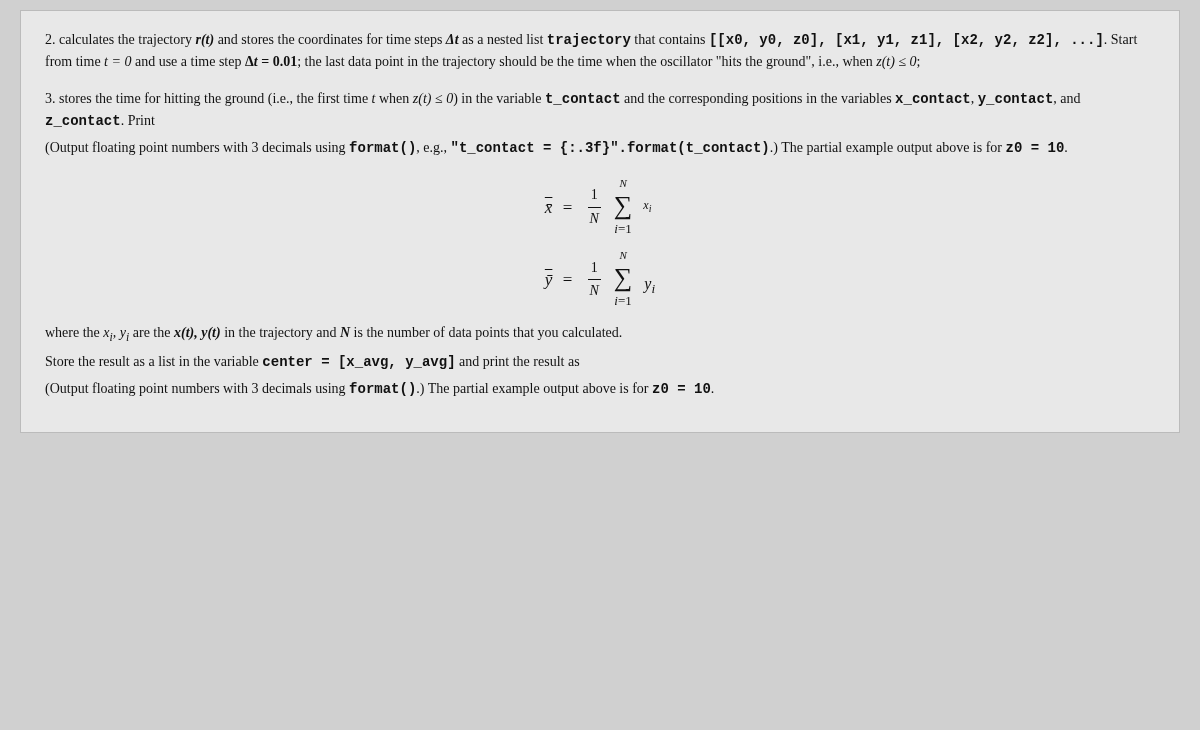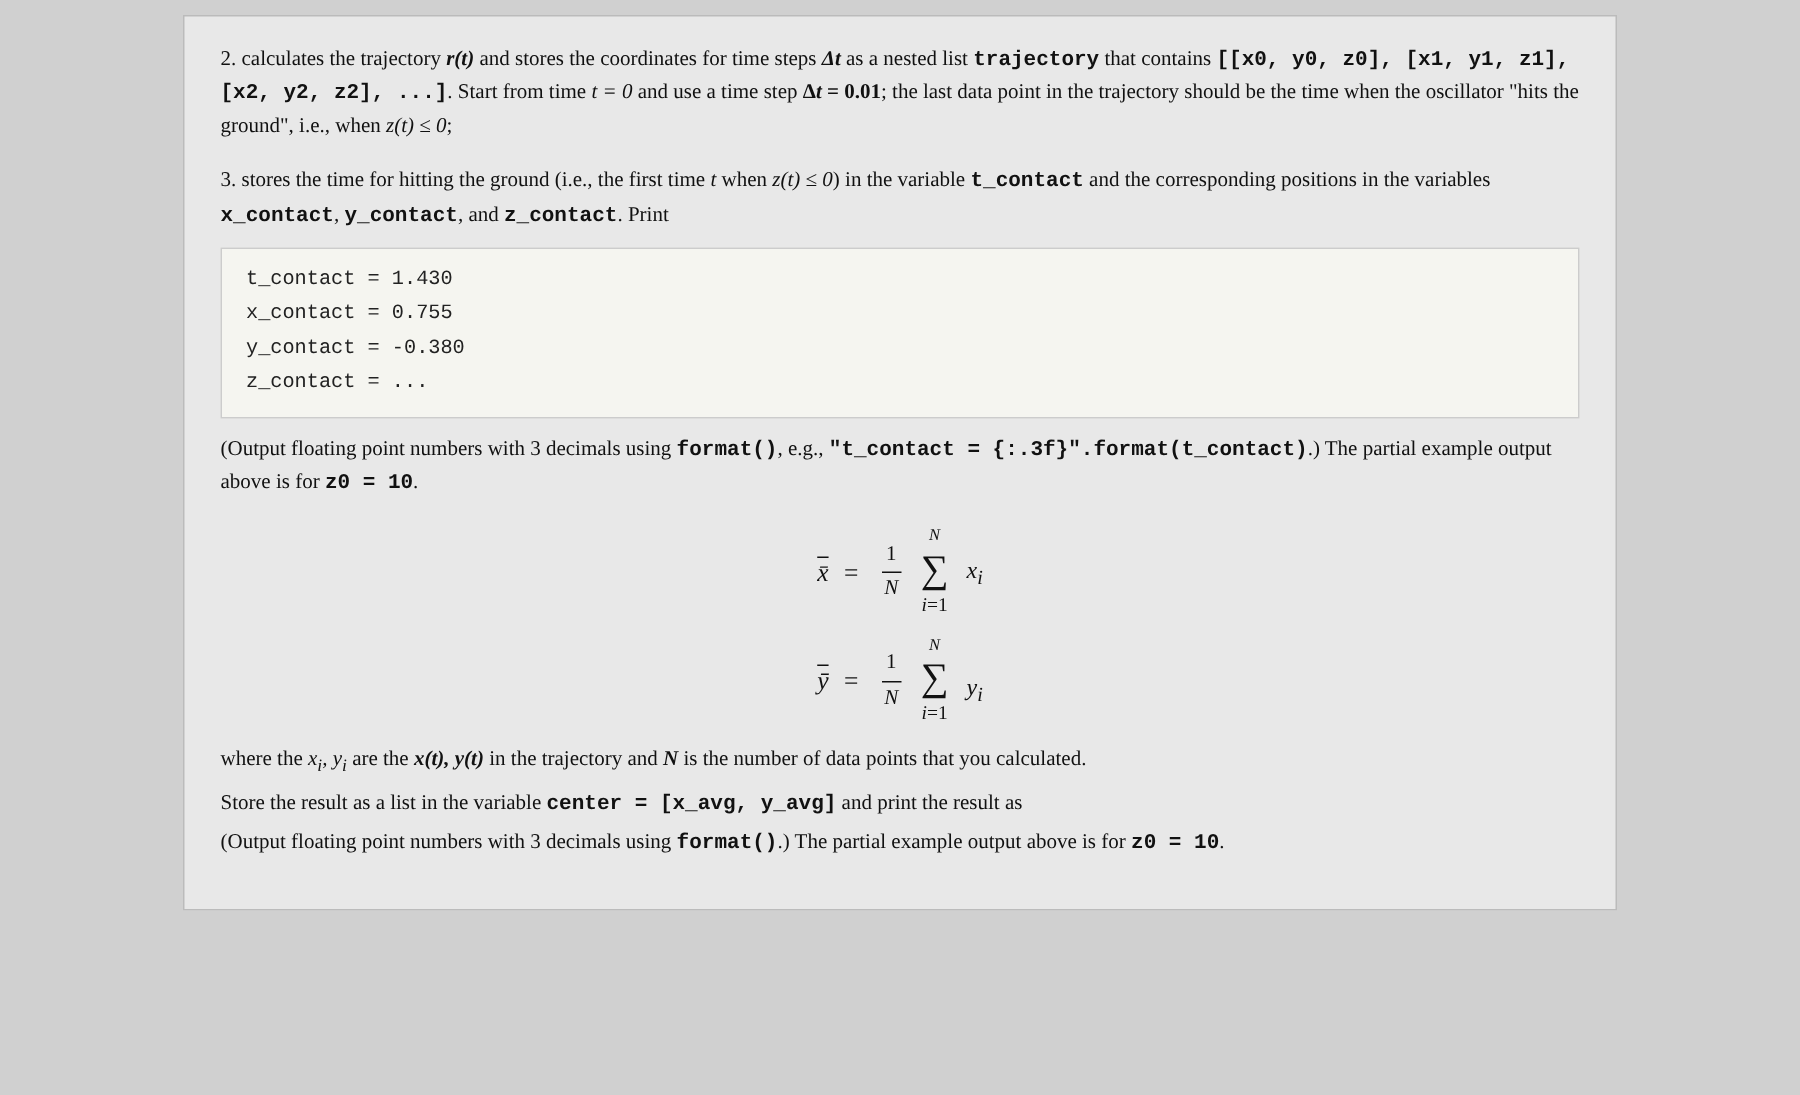--- a/index.html
+++ b/index.html
@@ -10,21 +10,21 @@
       color: #111;
       width: 1200px;
       min-height: 730px;
       display: flex;
       align-items: flex-start;
       justify-content: center;
       padding: 10px;
     }
     .page-container {
       background: #e8e8e8;
-      width: 956px;
+      width: 1160px;
       padding: 18px 24px;
       border: 1px solid #bbb;
     }
     .section {
       margin-bottom: 14px;
       line-height: 1.6;
     }
     .code-block {
       background: #f5f5f0;
       border: 1px solid #ccc;
@@ -108,26 +108,20 @@
       calculates the trajectory <span class="var-italic bold"><b><i>r</i>(<i>t</i>)</b></span> and stores the coordinates for time steps <span class="var-italic bold"><b>Δ<i>t</i></b></span> as a nested list <span class="inline-code">trajectory</span> that contains <span class="inline-code bold"><b>[[x0, y0, z0], [x1, y1, z1], [x2, y2, z2], ...]</b></span>. Start from time <span class="var-italic"><i>t</i> = 0</span> and use a time step <b>Δ<i>t</i> = 0.01</b>; the last data point in the trajectory should be the time when the oscillator "hits the ground", i.e., when <span class="var-italic"><i>z</i>(<i>t</i>) ≤ 0</span>;
     </p>
   </div>
 
   <div class="section">
     <p>
       <span>3.</span>
       stores the time for hitting the ground (i.e., the first time <span class="var-italic"><i>t</i></span> when <span class="var-italic"><i>z</i>(<i>t</i>) ≤ 0</span>) in the variable <span class="inline-code">t_contact</span> and the corresponding positions in the variables <span class="inline-code">x_contact</span>, <span class="inline-code">y_contact</span>, and <span class="inline-code">z_contact</span>. Print
     </p>
 
-    <div class="code-block">
-      <div>t_contact = 1.430</div>
-      <div>x_contact = 0.755</div>
-      <div>y_contact = -0.380</div>
-      <div>z_contact = ...</div>
-    </div>
 
     <p>
       (Output floating point numbers with 3 decimals using <span class="inline-code">format()</span>, e.g., <span class="inline-code">"t_contact = {:.3f}".format(t_contact)</span>.) The partial example output above is for <span class="inline-code">z0 = 10</span>.
     </p>
   </div>
 
   <div class="section">
 
     <div class="math-section">
       <div class="math-formulas">
@@ -137,21 +131,21 @@
           <span style="font-size:17px;">&nbsp;=&nbsp;</span>
           <span class="fraction">
             <span class="numerator">1</span>
             <span class="denominator"><i>N</i></span>
           </span>
           <span class="sigma-block">
             <span class="sigma-limits-top"><i>N</i></span>
             <span class="sigma-char">∑</span>
             <span class="sigma-limits-bottom"><i>i</i>=1</span>
           </span>
-          <span style="font-style:italic; font-size:16px;">&nbsp;<i>x<sub>i</sub></i></span>
+          <span style="font-style:italic; font-size:12px;">&nbsp;<i>x<sub>i</sub></i></span>
         </div>
 
         <div class="formula-row">
           <span style="font-style:italic; text-decoration:overline; font-size:17px;">ȳ</span>
           <span style="font-size:17px;">&nbsp;=&nbsp;</span>
           <span class="fraction">
             <span class="numerator">1</span>
             <span class="denominator"><i>N</i></span>
           </span>
           <span class="sigma-block">

